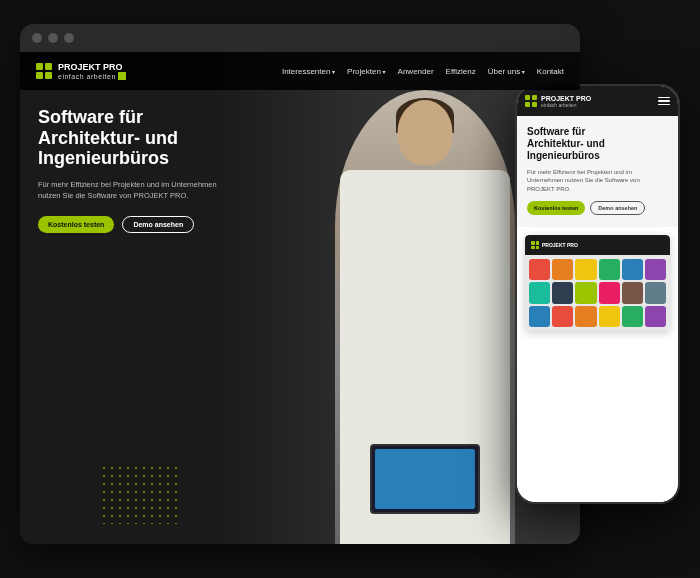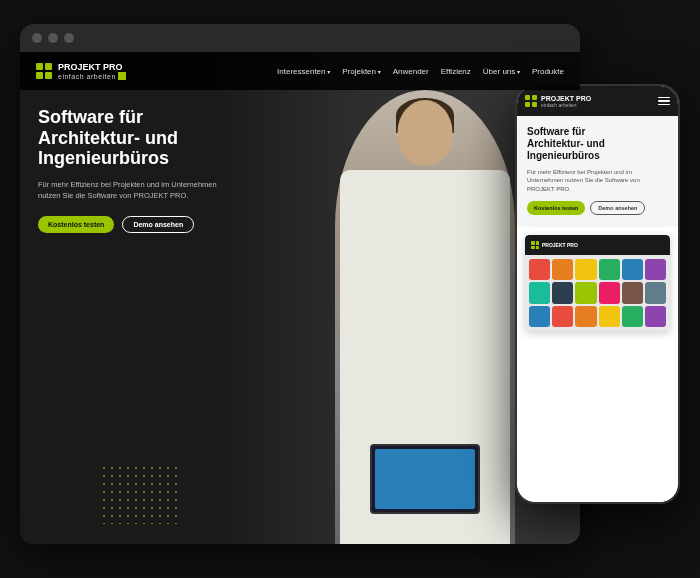--- a/index.html
+++ b/index.html
@@ -514,21 +514,21 @@
               <span class="logo-sub-green"></span>
             </div>
           </div>
         </div>
         <div class="nav-links">
           <span class="nav-link has-arrow">Interessenten</span>
           <span class="nav-link has-arrow">Projekten</span>
           <span class="nav-link">Anwender</span>
           <span class="nav-link">Effizienz</span>
           <span class="nav-link has-arrow">Über uns</span>
-          <span class="nav-link">Produkte</span>
+          <span class="nav-link">Kontakt</span>
         </div>
       </div>
 
       <div class="hero-content">
         <div class="hero-title">
           <span>Software für</span><br>
           <span>Architektur- und</span><br>
           <span>Ingenieurbüros</span>
         </div>
         <div class="hero-desc">Für mehr Effizienz bei Projekten und im Unternehmen nutzen Sie die Software von PROJEKT PRO.</div>

